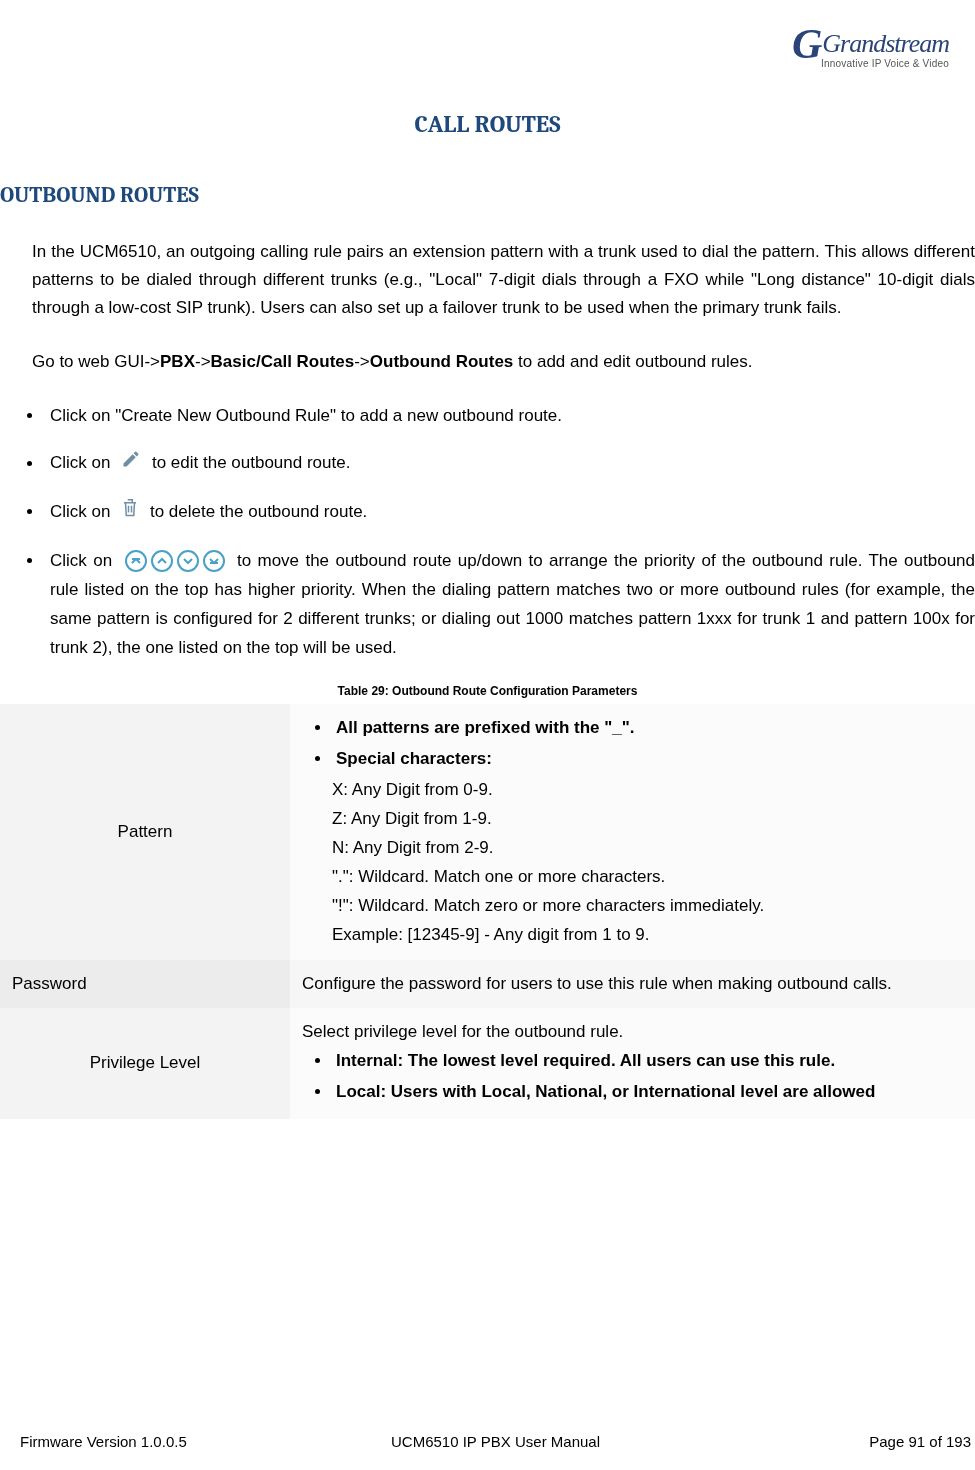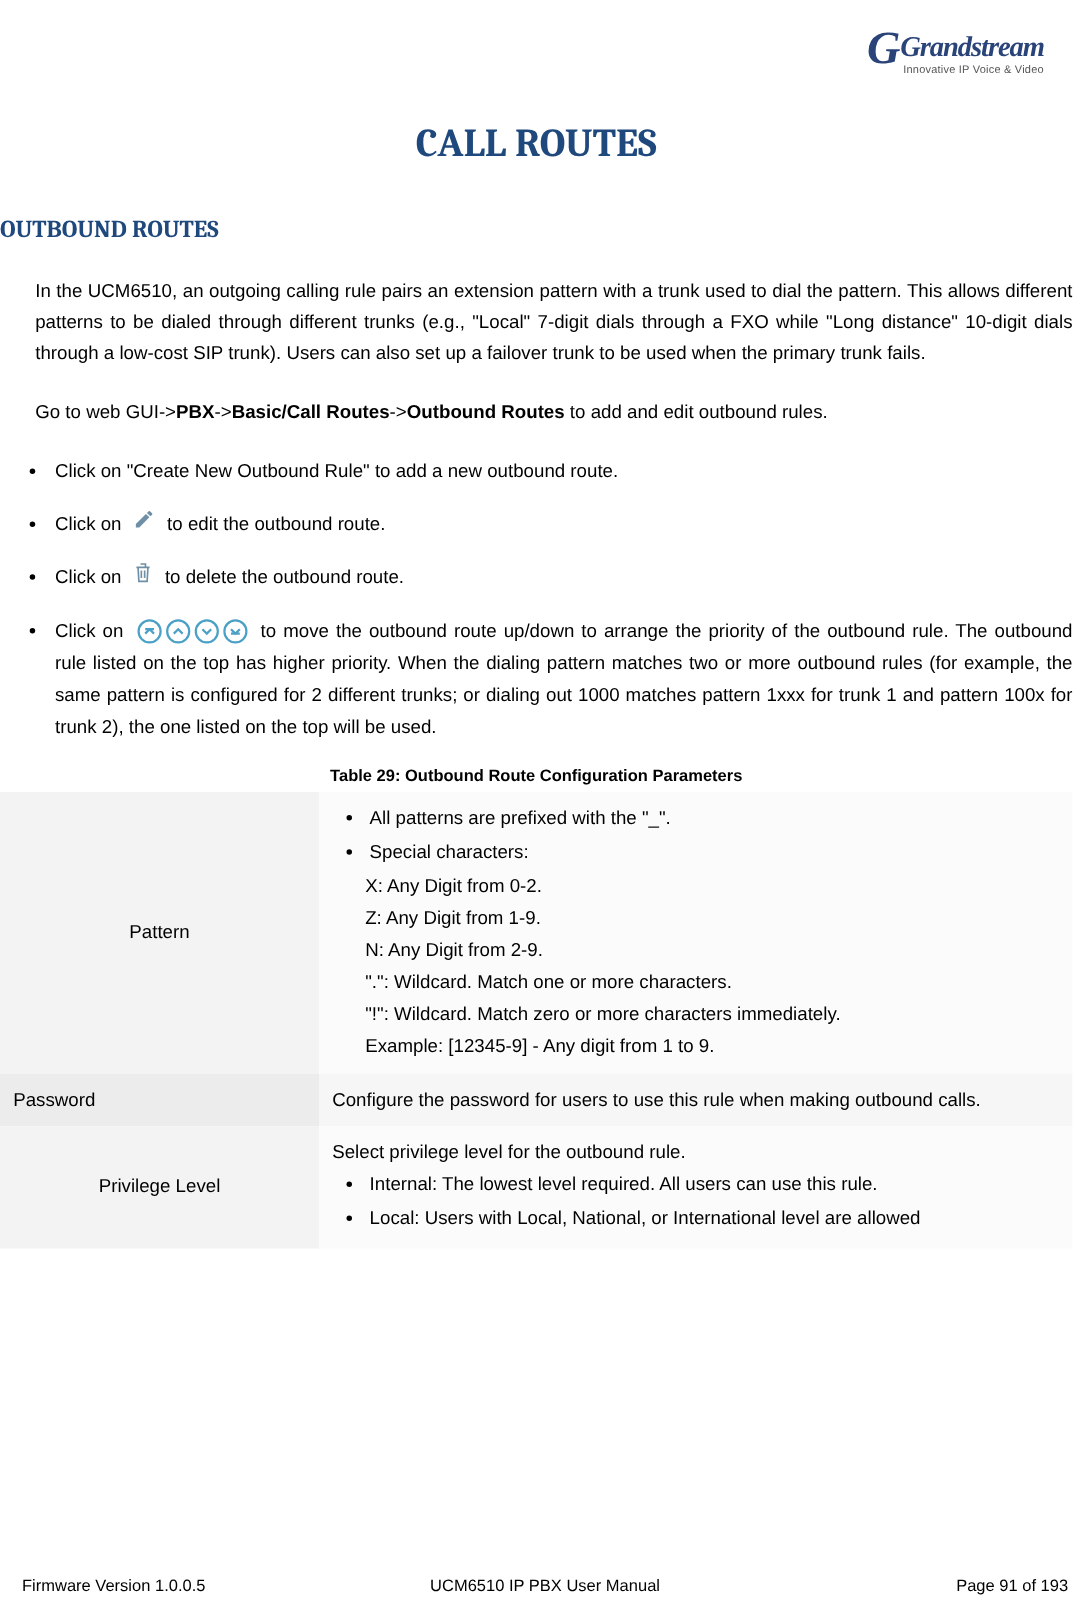--- a/index.html
+++ b/index.html
@@ -1,44 +1,44 @@
 <!DOCTYPE html>
 <html><head>
 <meta charset="utf-8">
 <style>
   * { box-sizing: border-box; margin: 0; padding: 0; }
   html, body { width: 975px; background: #fff; font-family: Arial, Helvetica, sans-serif; color: #000; }
   .page { width: 975px; min-height: 1470px; padding: 20px 0 0 0; position: relative; }
   .logo-wrap { position: absolute; top: 14px; right: 26px; }
   .logo { font-family: Georgia, 'Times New Roman', serif; }
-  .logo-top { font-size: 26px; font-style: italic; font-weight: bold; color: #2a447a; letter-spacing: -1px; }
+  .logo-top { font-size: 26px; font-style: italic; font-weight: normal; color: #2a447a; letter-spacing: -1px; }
   .logo-g { font-size: 42px; color: #2a447a; font-style: italic; font-weight: bold; display:inline-block; transform: translateY(6px); }
   .logo-tag { font-size: 10px; color: #555; letter-spacing: 0.2px; margin-top: -4px; text-align: right; }
   .content { padding: 90px 0 0 0; }
-  h1.title { font-family: Cambria, Georgia, 'Times New Roman', serif; color: #1f497d; font-size: 36px; font-weight: bold; text-align: center; margin-bottom: 44px; }
+  h1.title { font-family: Cambria, Georgia, 'Times New Roman', serif; color: #1f497d; font-size: 24px; font-weight: bold; text-align: center; margin-bottom: 44px; }
   h2.sub { font-family: Cambria, Georgia, 'Times New Roman', serif; color: #1f497d; font-size: 22px; font-weight: bold; margin-bottom: 30px; padding-left: 0; }
   p.body { font-size: 17px; line-height: 1.65; margin-bottom: 26px; text-align: justify; padding-left: 32px; }
   p.body .bold { font-weight: bold; }
   ul.outer { list-style: disc; padding-left: 44px; margin-bottom: 22px; }
   ul.outer > li { font-size: 17px; line-height: 1.7; margin-bottom: 18px; padding-left: 6px; text-align: justify; }
   .icon-slot { display: inline-block; vertical-align: middle; margin: 0 6px; }
   .pencil-icon svg { width: 20px; height: 20px; }
   .trash-icon svg { width: 18px; height: 22px; }
   .arrows-icon { display: inline-flex; gap: 4px; vertical-align: middle; }
   .circ { width: 22px; height: 22px; border-radius: 50%; border: 2px solid #4aa0c6; display: inline-flex; align-items: center; justify-content: center; }
   .circ svg { width: 12px; height: 12px; }
-  .table-caption { text-align: center; font-size: 15px; font-weight: bold; margin: 18px 0 6px 0; }
+  .table-caption { text-align: center; font-size: 12px; font-weight: bold; margin: 18px 0 6px 0; }
   table.params { width: 100%; border-collapse: collapse; }
   table.params td { vertical-align: middle; padding: 10px 12px; font-size: 17px; line-height: 1.7; }
   table.params tr { }
   table.params td.lcol { width: 290px; background: #ececec; }
   table.params td.rcol { background: #f6f6f6; }
   table.params tr.alt td.lcol { background: #f3f3f3; text-align: center; }
   table.params tr.alt td.rcol { background: #fbfbfb; }
-  table.params ul { list-style: disc; padding-left: 30px; }
+  table.params ul { list-style: disc; padding-left: 30px; font-weight: bold; }
   table.params ul li { padding-left: 4px; margin-bottom: 2px; }
   .sub-lines { padding-left: 30px; }
   .footer { position: absolute; bottom: 20px; left: 16px; right: 0; display: flex; justify-content: space-between; font-size: 15px; padding: 0 4px; }
   .footer .f-center { position: absolute; left: 50%; transform: translateX(-50%); }
 </style>
 </head>
 <body>
 
 <div class="page">
 
@@ -116,21 +116,21 @@
     <table class="params">
       <tbody>
       <tr class="alt">
         <td class="lcol">Pattern</td>
         <td class="rcol">
           <ul>
             <li>All patterns are prefixed with the "_".</li>
             <li>Special characters:</li>
           </ul>
           <div class="sub-lines">
-            <div>X: Any Digit from 0-2.</div>
+            <div>X: Any Digit from 0-9.</div>
             <div>Z: Any Digit from 1-9.</div>
             <div>N: Any Digit from 2-9.</div>
             <div>".": Wildcard. Match one or more characters.</div>
             <div>"!": Wildcard. Match zero or more characters immediately.</div>
             <div>Example: [12345-9] - Any digit from 1 to 9.</div>
           </div>
         </td>
       </tr>
       <tr>
         <td class="lcol">Password</td>

